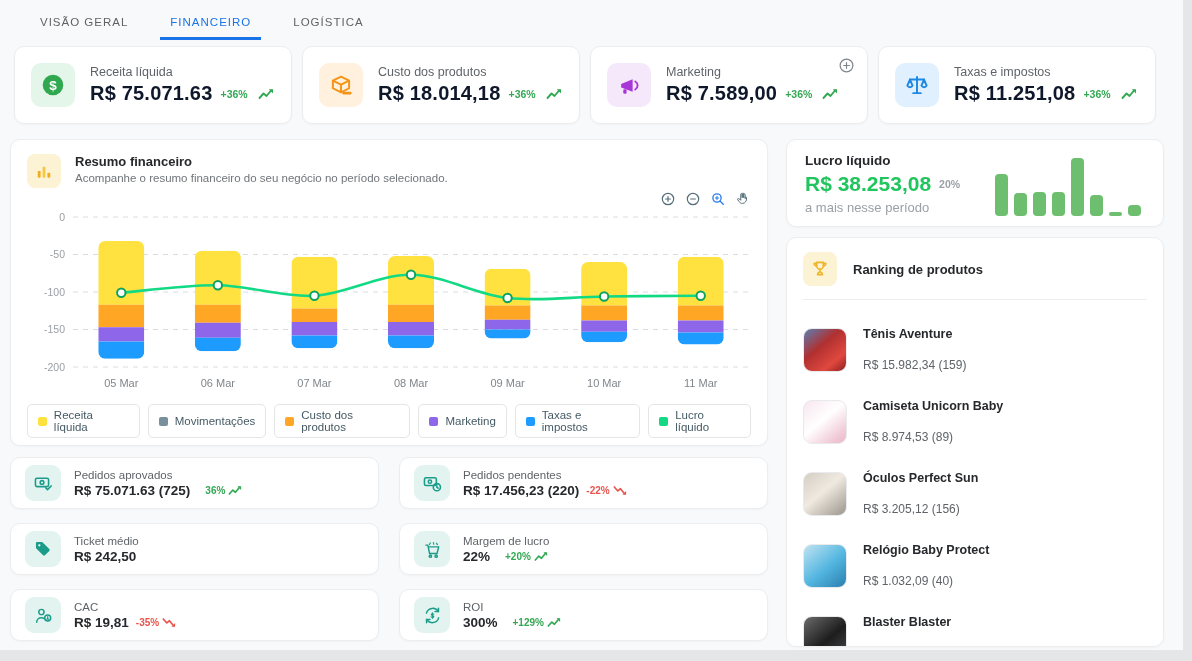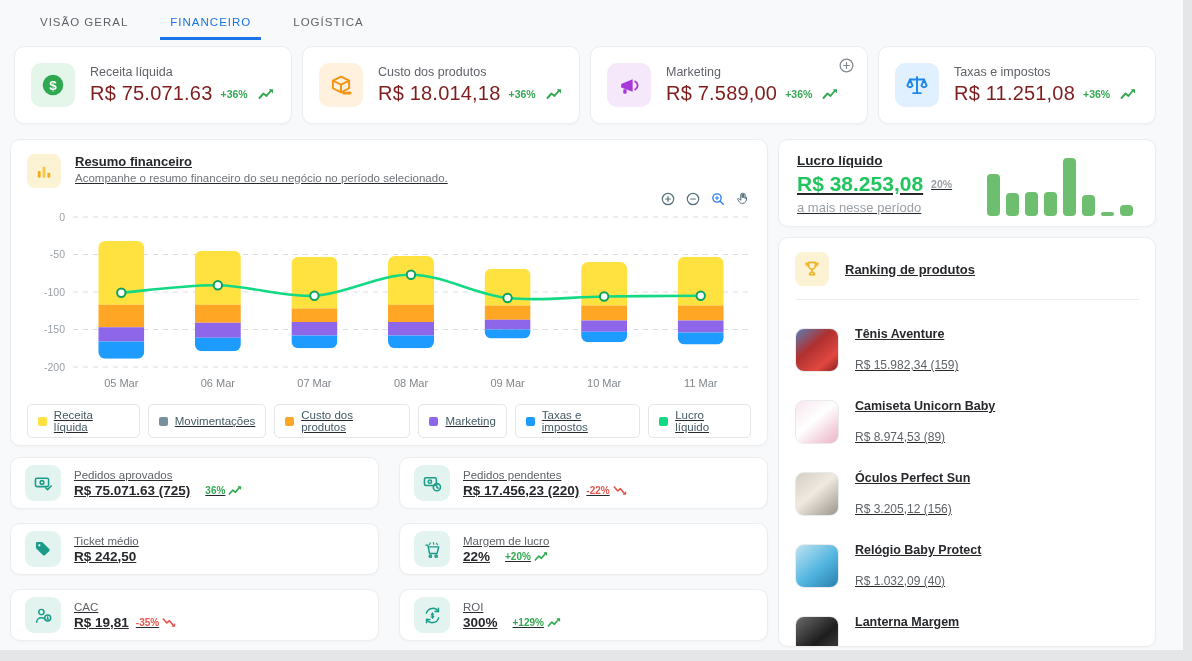--- a/index.html
+++ b/index.html
@@ -22,27 +22,27 @@
 
   
   .kpi-row { display:flex; gap:10px; margin:6px 36px 0 14px; }
   .kpi-card { flex:1; height:78px; display:flex; align-items:center; padding:0 16px; position:relative; }
   .kpi-icon { width:44px; height:44px; border-radius:10px; display:flex; align-items:center; justify-content:center; flex:0 0 44px; }
   .kpi-icon.green { background:#E4F5EA; } .kpi-icon.orange { background:#FFF1DD; }
   .kpi-icon.purple { background:#F5E8FB; } .kpi-icon.blue { background:#E1F0FE; }
   .kpi-text { margin-left:15px; }
   .kpi-label { font-size:12.5px; color:#5F6368; margin-bottom:3px; }
   .kpi-value-row { display:flex; align-items:center; gap:8px; }
-  .kpi-value { font-size:20px; font-weight:400; color:#7f1d1d; letter-spacing:.2px; }
+  .kpi-value { font-size:20px; font-weight:700; color:#0f172a; letter-spacing:.2px; }
   .badge { font-size:10.5px; font-weight:700; display:inline-flex; align-items:center; gap:10px; }
   .badge.up { color:#34A853; }
   .kpi-plus { position:absolute; top:10px; right:12px; cursor:pointer; line-height:0; }
 
   
-  .main { display:flex; gap:10px; margin:15px 0 0 10px;text-decoration:underline; }
+  .main { display:flex; gap:18px; margin:15px 0 0 10px; }
   .left-col { width:758px; }
   .right-col { width:378px; display:flex; flex-direction:column; gap:10px; }
 
   
   .chart-panel { height:307px; padding:14px 16px; }
   .chart-head { display:flex; align-items:flex-start; gap:14px; }
   .sq-icon { width:34px; height:34px; border-radius:8px; background:#FCF2D4; display:flex; align-items:center; justify-content:center; flex:0 0 34px; }
   .chart-title { font-size:13px; font-weight:700; color:#26282B; }
   .chart-sub { font-size:11.5px; color:#70757A; margin-top:3px; }
   .chart-toolbar { display:flex; justify-content:flex-end; gap:9px; height:16px; margin-top:3px; }
@@ -560,21 +560,21 @@
       <div class="product">
         <div class="product-img p-img-4"></div>
         <div>
           <div class="product-name">Relógio Baby Protect</div>
           <div class="product-value">R$ 1.032,09 (40)</div>
         </div>
       </div>
       <div class="product">
         <div class="product-img p-img-5"></div>
         <div>
-          <div class="product-name">Lanterna Margem</div>
+          <div class="product-name">Blaster Blaster</div>
           <div class="product-value">R$ 594,33 (8)</div>
         </div>
       </div>
     </div>
   </div>
 </div>
 
 <div class="right-strip"></div>
 <div class="bottom-strip"></div>
 

